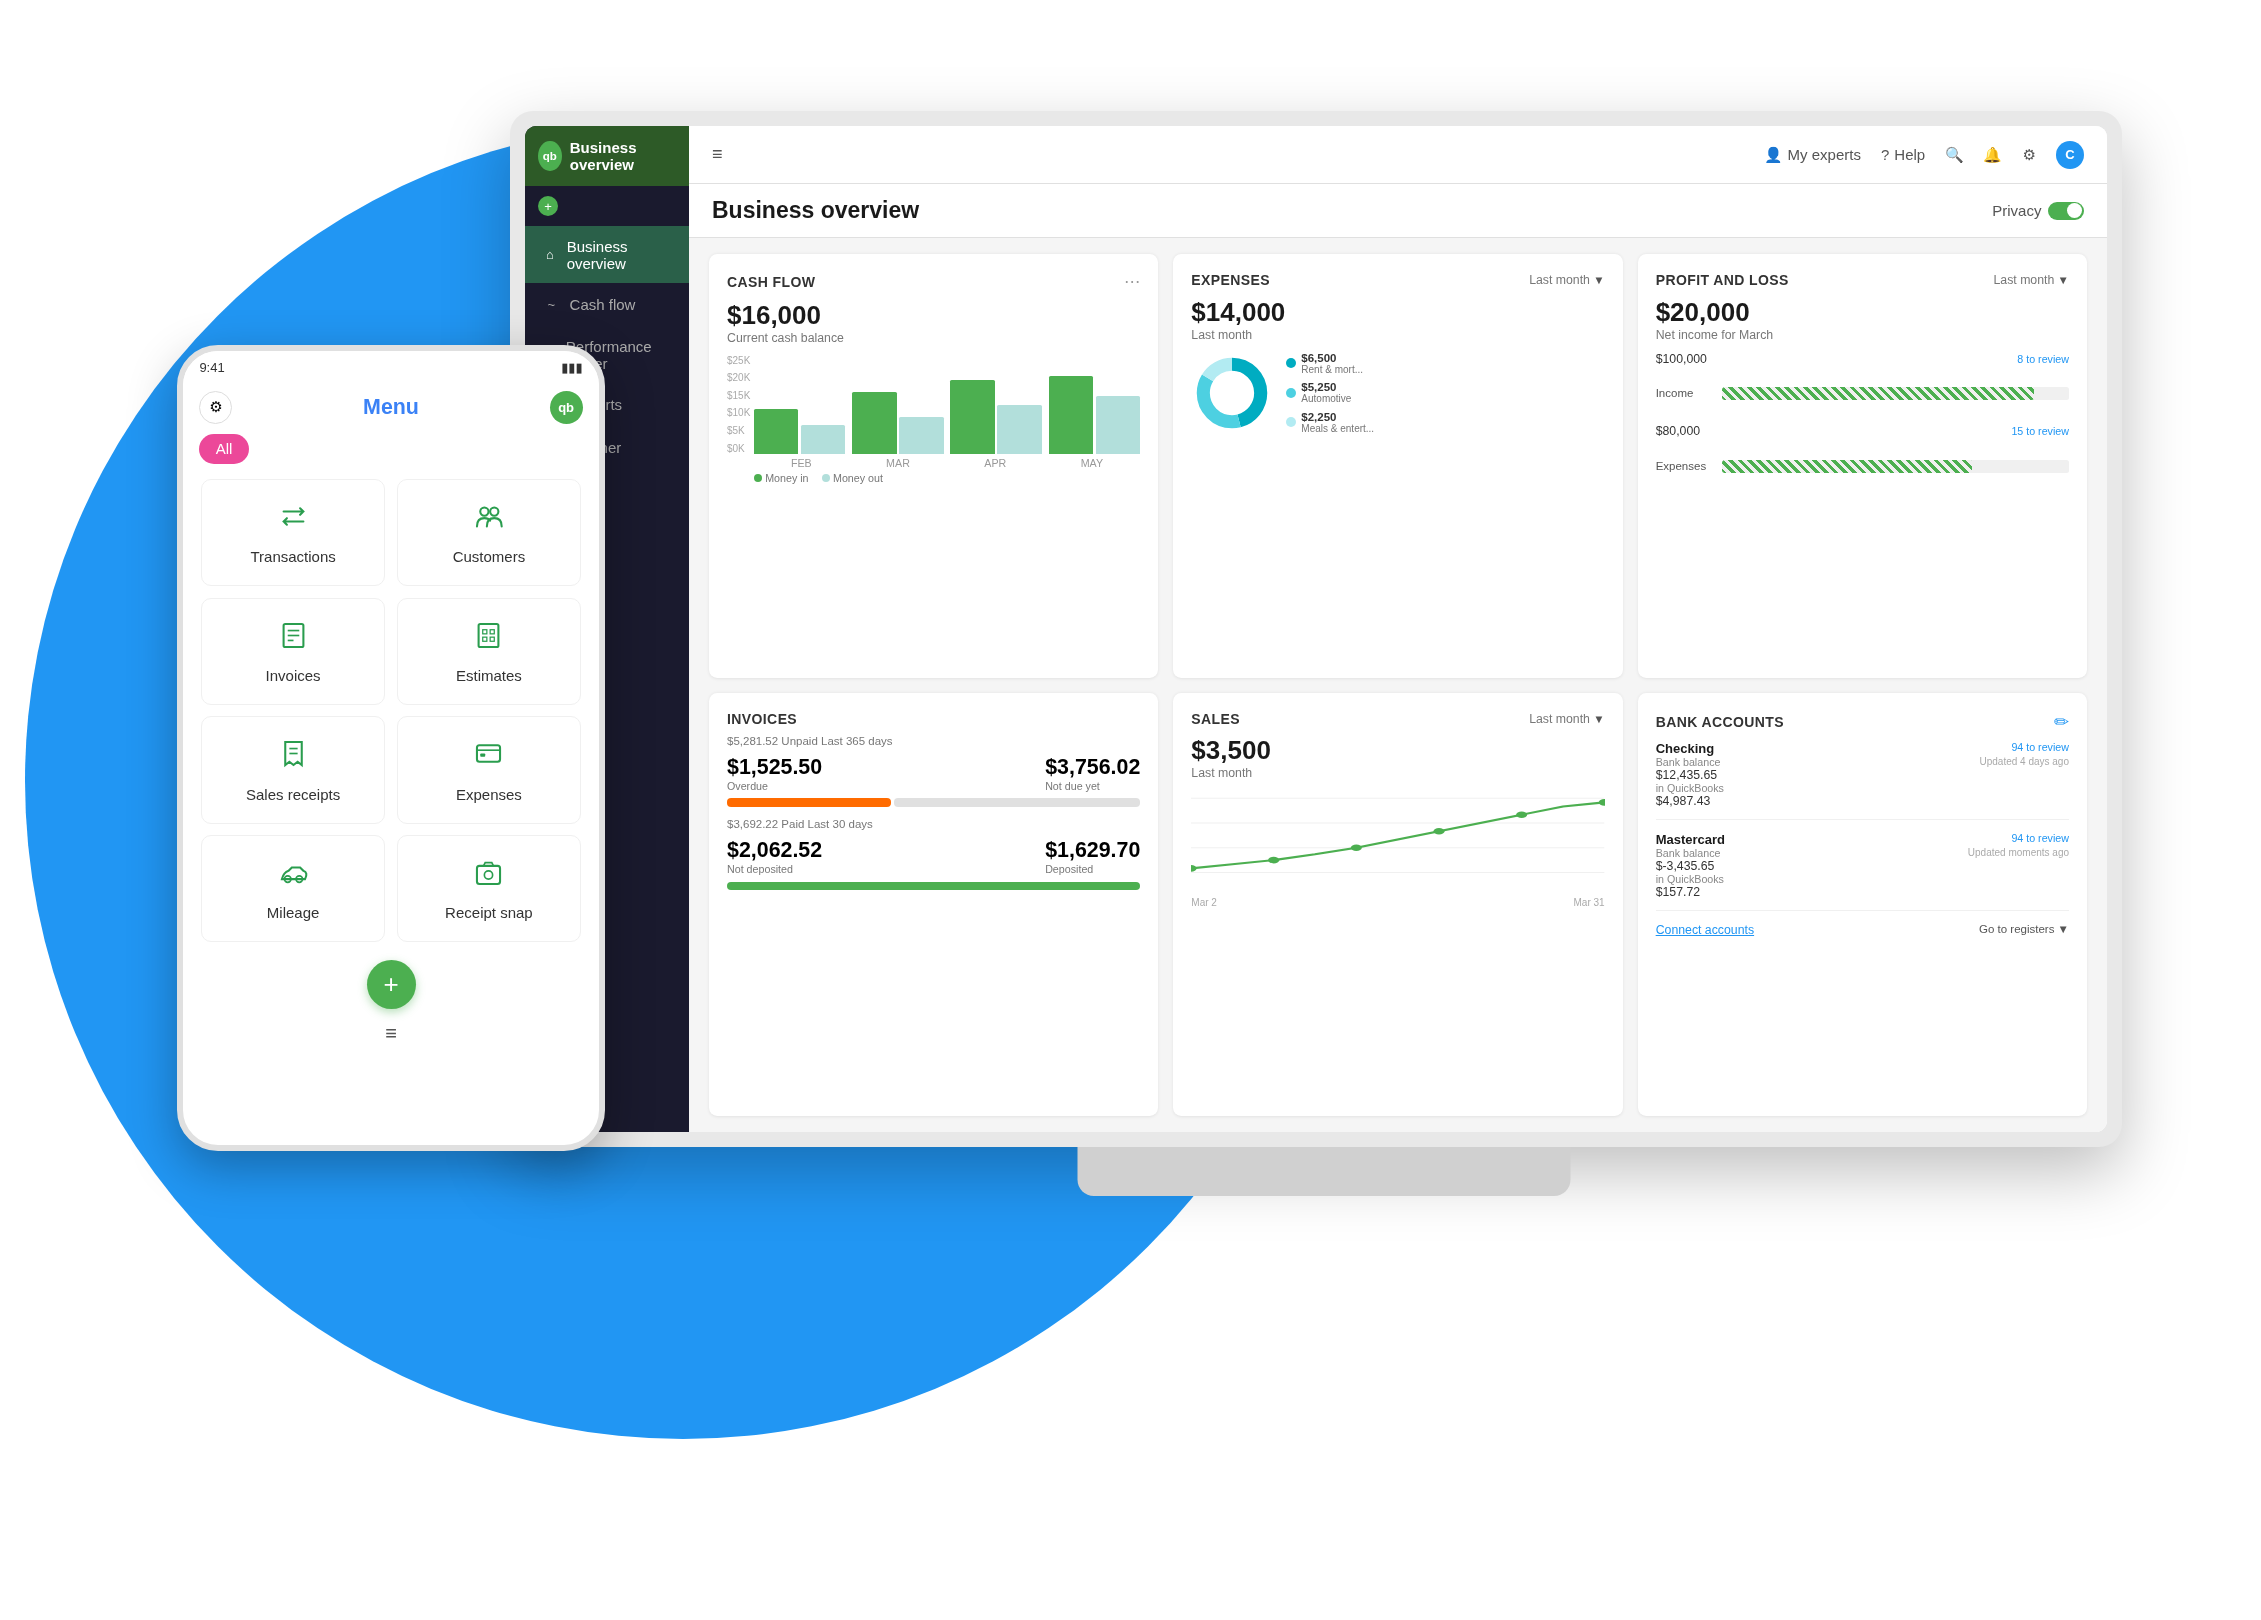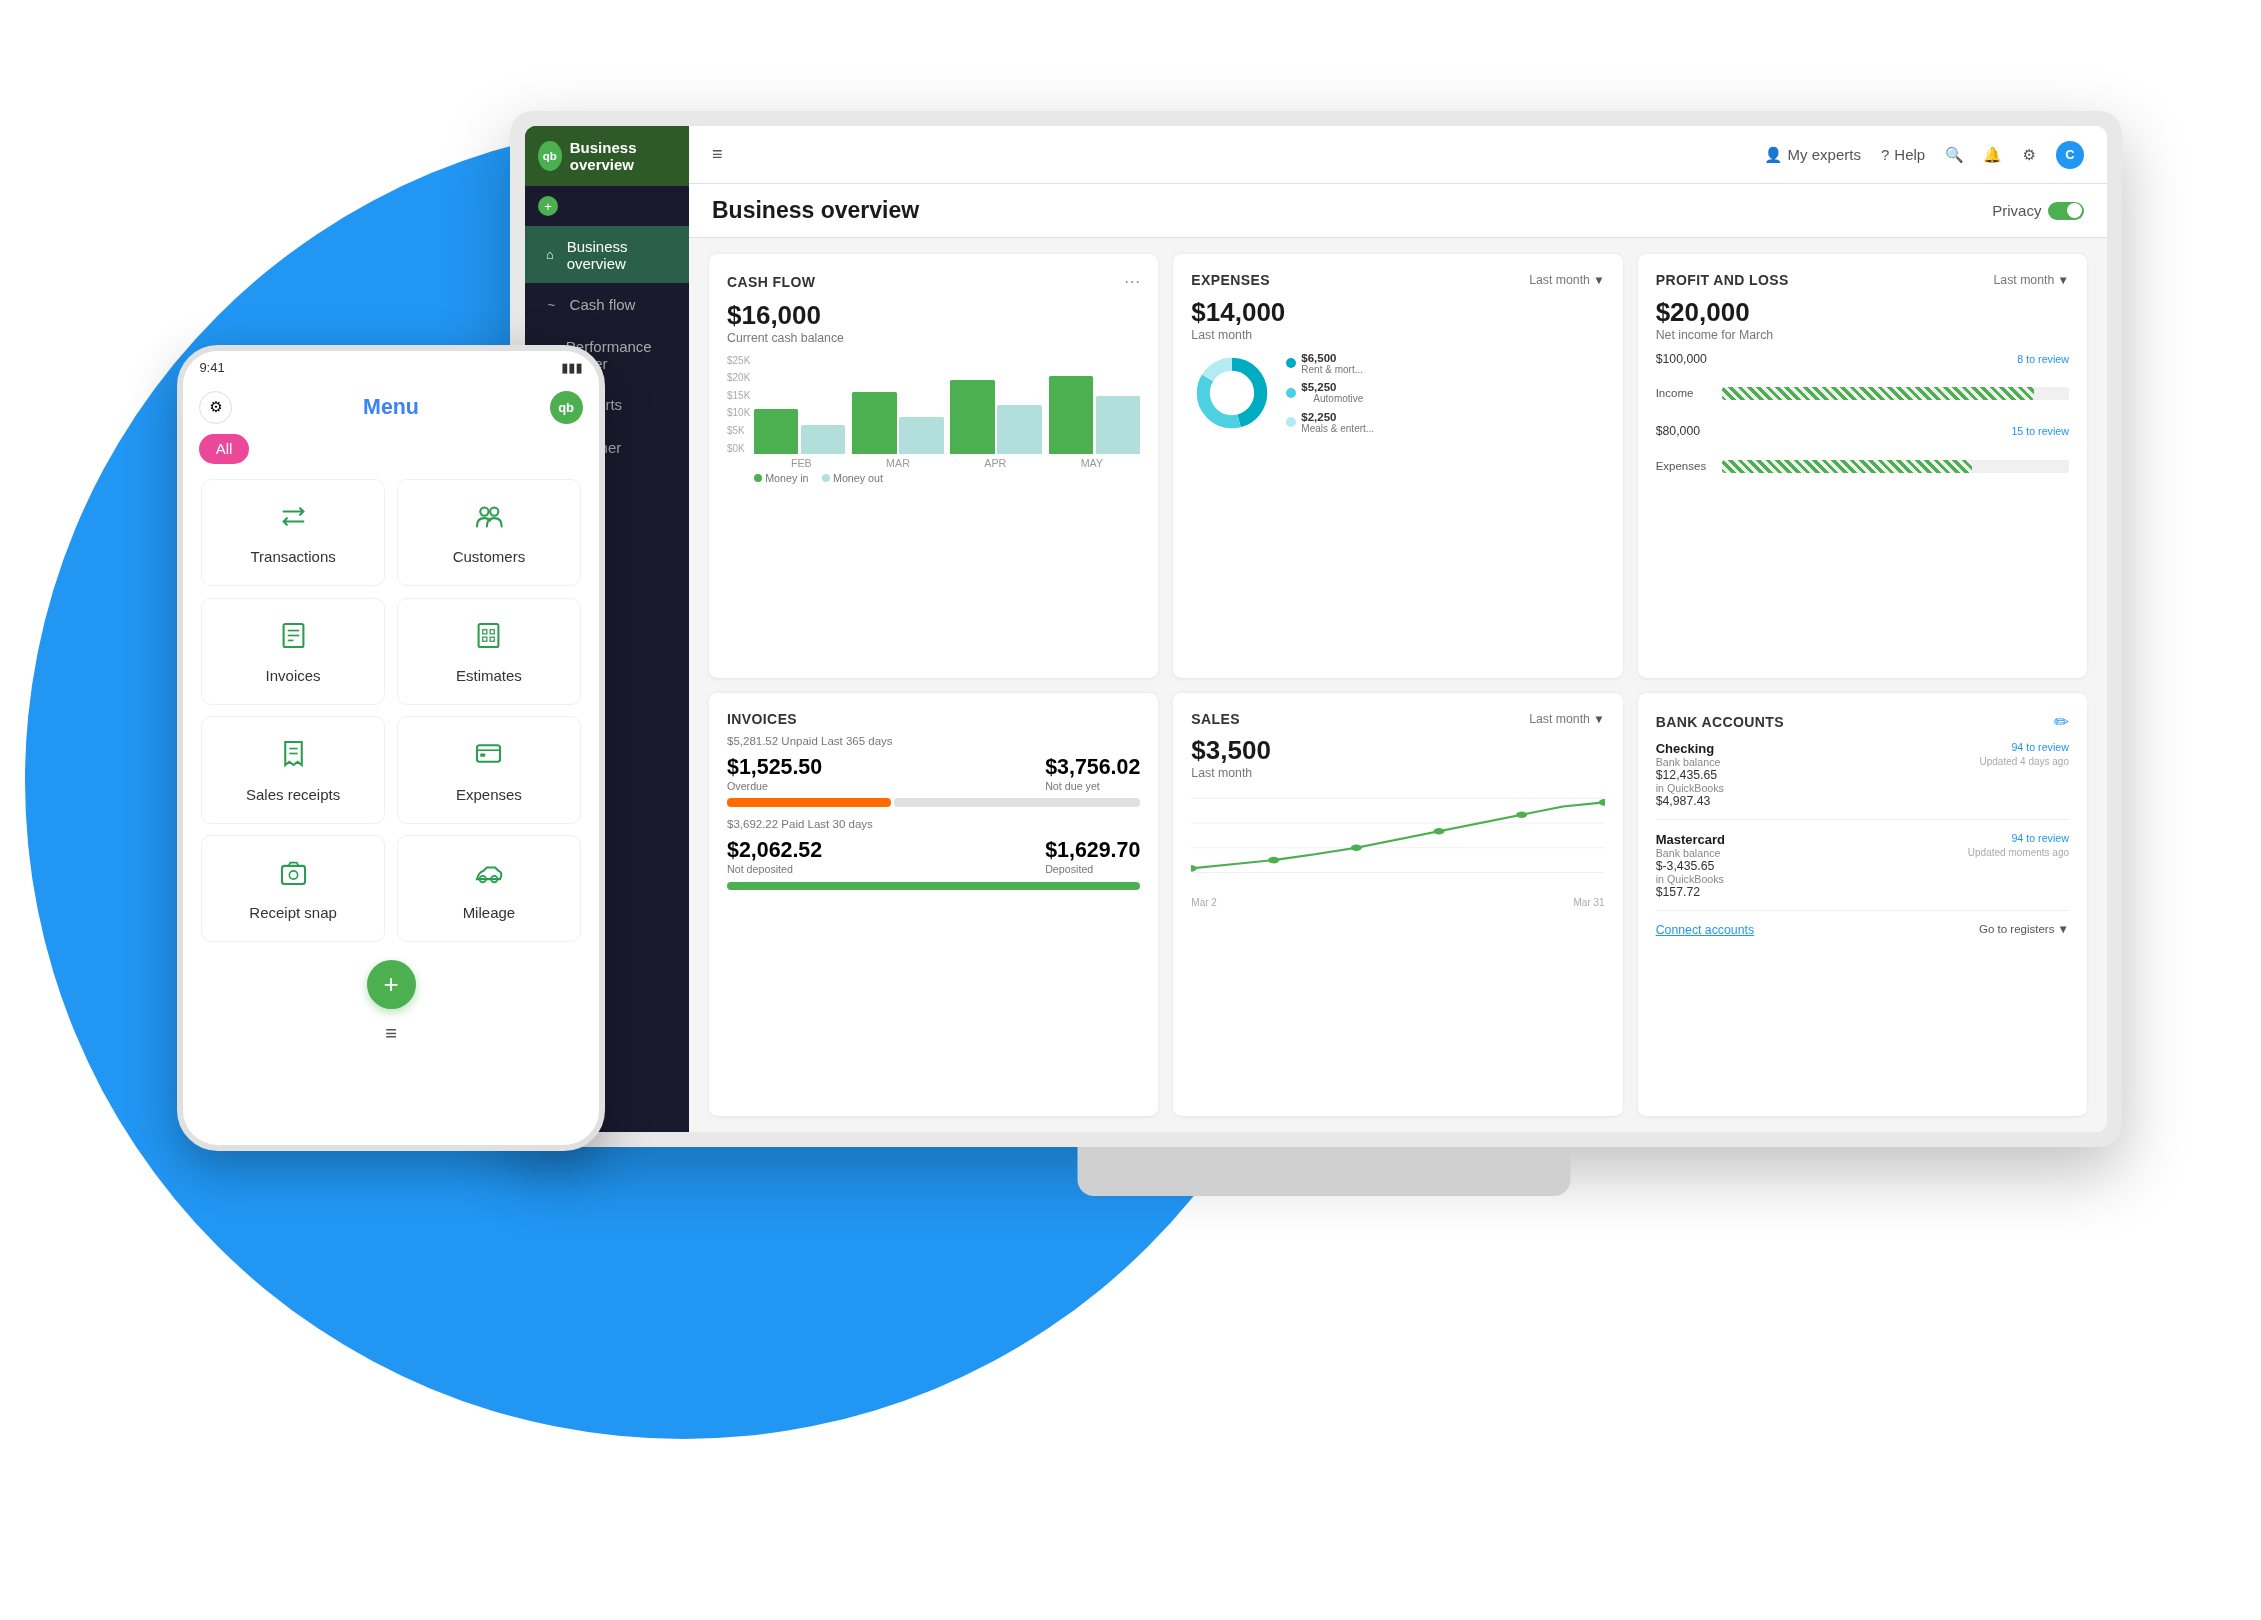--- a/index.html
+++ b/index.html
@@ -842,21 +842,21 @@
                       <div class="legend-color" style="background:#00ACC1;"></div>
                       <div>
                         <div style="font-weight:600;font-size:11.5px;">$6,500</div>
                         <div style="font-size:10px;color:#777;">Rent &amp; mort...</div>
                       </div>
                     </div>
                     <div class="legend-item">
                       <div class="legend-color" style="background:#4DD0E1;"></div>
                       <div>
                         <div style="font-weight:600;font-size:11.5px;">$5,250</div>
-                        <div style="font-size:10px;color:#777;margin-left:12px;">Automotive</div>
+                        <div style="font-size:10px;color:#777;">Automotive</div>
                       </div>
                     </div>
                     <div class="legend-item">
                       <div class="legend-color" style="background:#B2EBF2;"></div>
                       <div>
                         <div style="font-weight:600;font-size:11.5px;">$2,250</div>
                         <div style="font-size:10px;color:#777;">Meals &amp; entert...</div>
                       </div>
                     </div>
                   </div>
@@ -1106,39 +1106,39 @@
             <path d="M6 16 L34 16" stroke="#2a9d4e" stroke-width="2"></path>
             <rect x="10" y="20" width="6" height="4" rx="1" fill="#2a9d4e"></rect>
           </svg>
         </div>
         <span class="phone-item-label">Expenses</span>
       </div>
 
       <div class="phone-item">
         <div class="phone-item-icon">
           <svg width="33" height="33" viewBox="0 0 40 40">
-            <rect x="6" y="12" width="28" height="22" rx="3" fill="none" stroke="#2a9d4e" stroke-width="2.5"></rect>
-            <circle cx="20" cy="23" r="5" fill="none" stroke="#2a9d4e" stroke-width="2"></circle>
-            <path d="M14 12 L16 8 L24 8 L26 12" fill="none" stroke="#2a9d4e" stroke-width="2"></path>
-          </svg>
-        </div>
-        <span class="phone-item-label">Receipt snap</span>
-      </div>
-
-      <div class="phone-item">
-        <div class="phone-item-icon">
-          <svg width="33" height="33" viewBox="0 0 40 40">
             <path d="M6 28 Q8 20 14 18 L18 14 L28 14 L32 18 Q38 20 34 28 Z" fill="none" stroke="#2a9d4e" stroke-width="2.5"></path>
             <circle cx="13" cy="28" r="4" fill="none" stroke="#2a9d4e" stroke-width="2"></circle>
             <circle cx="27" cy="28" r="4" fill="none" stroke="#2a9d4e" stroke-width="2"></circle>
             <line x1="17" y1="28" x2="23" y2="28" stroke="#2a9d4e" stroke-width="2"></line>
           </svg>
         </div>
         <span class="phone-item-label">Mileage</span>
       </div>
+
+      <div class="phone-item">
+        <div class="phone-item-icon">
+          <svg width="33" height="33" viewBox="0 0 40 40">
+            <rect x="6" y="12" width="28" height="22" rx="3" fill="none" stroke="#2a9d4e" stroke-width="2.5"></rect>
+            <circle cx="20" cy="23" r="5" fill="none" stroke="#2a9d4e" stroke-width="2"></circle>
+            <path d="M14 12 L16 8 L24 8 L26 12" fill="none" stroke="#2a9d4e" stroke-width="2"></path>
+          </svg>
+        </div>
+        <span class="phone-item-label">Receipt snap</span>
+      </div>
     </div>
 
     <div class="phone-bottom">
       <div class="phone-add-btn">+</div>
     </div>
     <div class="phone-hamburger">≡</div>
   </div>
 
 </div>
 

